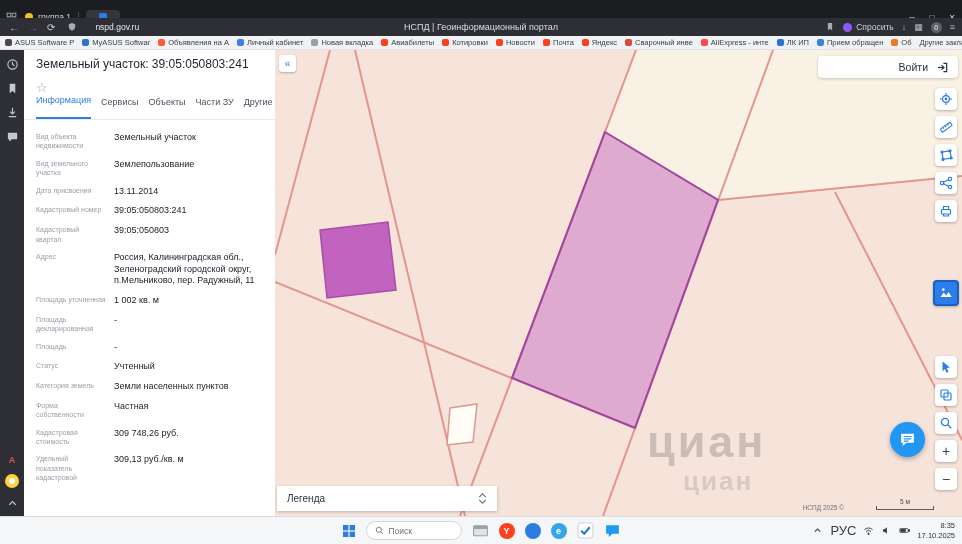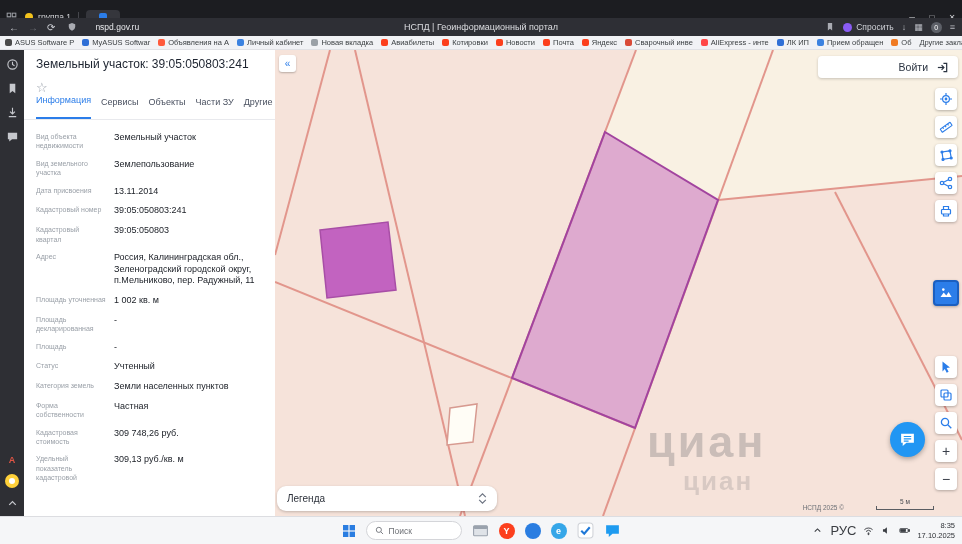--- a/index.html
+++ b/index.html
@@ -67,21 +67,21 @@
   .collapse-btn{position:absolute;left:4px;top:5px;width:17px;height:17px;background:#fff;border-radius:3px;box-shadow:0 1px 2px rgba(0,0,0,.25);display:flex;align-items:center;justify-content:center;color:var(--accent,#2b7de9);font-size:10px}
   .login-bar{position:absolute;top:6px;right:4px;width:140px;height:22px;background:#fff;border-radius:4px;box-shadow:0 1px 3px rgba(0,0,0,.2);display:flex;align-items:center;justify-content:flex-end;gap:8px;padding-right:9px}
   .login-txt{font-size:10.5px;color:#2b3442}
   .login-ic{width:13px;height:13px;color:#2b3442}
   .mbtn{position:absolute;right:5px;width:22px;height:22px;background:#fff;border-radius:4px;box-shadow:0 1px 3px rgba(0,0,0,.28);display:flex;align-items:center;justify-content:center;color:var(--accent,#2b7de9)}
   .mbtn svg{width:14px;height:14px}
   .mbtn.basemap{width:26px;height:26px;right:3px;background:var(--accent,#2b7de9);color:#fff;border:2px solid #1b5fc0}
   .mbtn.zoom{font-size:14px;color:#3a3f4a}
   .chat-fab{position:absolute;left:615px;top:372px;width:35px;height:35px;border-radius:50%;background:var(--chat-blue,#2196f3);box-shadow:0 2px 5px rgba(0,0,0,.3);display:flex;align-items:center;justify-content:center;color:#fff}
   .chat-fab svg{width:17px;height:17px}
-  .legend{position:absolute;left:2px;bottom:5px;width:220px;height:25px;background:#fff;border-radius:9px;box-shadow:0 1px 3px rgba(0,0,0,.22);display:flex;align-items:center;padding:0 10px;font-size:10px;color:#2c313a}
+  .legend{position:absolute;left:2px;bottom:5px;width:220px;height:25px;background:#fff;border-radius:0;box-shadow:0 1px 3px rgba(0,0,0,.22);display:flex;align-items:center;padding:0 10px;font-size:10px;color:#2c313a}
   .legend .exp{margin-left:auto;display:flex;flex-direction:column;gap:1px;color:#6b7280}
   .legend .exp svg{width:9px;height:5px}
   .watermark{position:absolute;left:372px;top:366px;font-size:45px;font-weight:bold;letter-spacing:3px;color:rgba(110,110,112,.32);pointer-events:none}
   .watermark2{position:absolute;left:408px;top:416px;font-size:26px;font-weight:bold;letter-spacing:2px;color:rgba(110,110,112,.22);pointer-events:none}
   .attribution{position:absolute;right:118px;bottom:5px;font-size:6.5px;color:#6d7076}
   .scalebar{position:absolute;right:28px;bottom:6px;width:58px;text-align:center;font-size:6.5px;color:#4a4d52}
   .scalebar .bar{height:4px;border-left:1px solid #5a5d62;border-right:1px solid #5a5d62;border-bottom:1px solid #5a5d62;margin-top:1px}
 
   
   #taskbar{position:absolute;left:0;right:0;bottom:0;height:28px;background:#f5f6f8;border-top:1px solid #dcdde1;display:flex;align-items:center;justify-content:center;gap:10px}

